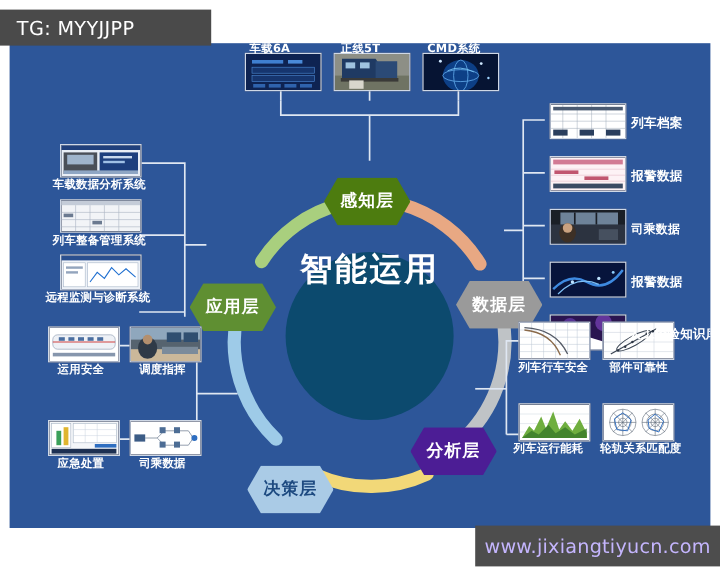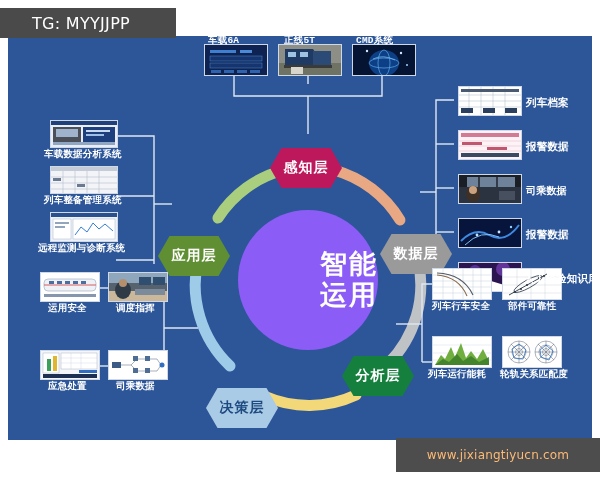--- a/index.html
+++ b/index.html
@@ -8,53 +8,53 @@
 
   #stage{position:relative;width:600px;height:480px;background:#ffffff;}
 
   
   #poster{position:absolute;left:8px;top:36px;width:584px;height:404px;
           background:#2d5699;overflow:hidden;}
 
   
   #tg-tag{position:absolute;left:0;top:8px;width:176px;height:30px;
           background:#4a4a4a;color:#ffffff;font-size:16px;
-          display:flex;align-items:center;padding-left:32px;
+          display:flex;align-items:center;padding-left:14px;
           box-sizing:border-box;letter-spacing:.3px;z-index:40;}
 
   
   #watermark{position:absolute;right:0;bottom:8px;width:204px;height:34px;
-             background:#4d4d4d;color:#fdba74;font-size:12px;
+             background:#4d4d4d;color:#c4b5fd;font-size:16px;
              display:flex;align-items:center;justify-content:center;
              z-index:40;letter-spacing:.2px;}
 
   
   #ring-wrap{position:absolute;left:152px;top:96px;width:296px;height:296px;}
   #ring-svg{position:absolute;left:0;top:0;}
   #core{position:absolute;left:78px;top:78px;width:140px;height:140px;
-        border-radius:50%;background:#8b5cf6;color:#ffffff;
-        display:flex;flex-direction:column;align-items:flex-end;
+        border-radius:50%;background:#0c4a6e;color:#ffffff;
+        display:flex;align-items:flex-start;
         justify-content:center;line-height:1.14;
         font-size:27px;font-weight:bold;letter-spacing:2px;}
 
   
   .hex{position:absolute;width:72px;height:40px;
        display:flex;align-items:center;justify-content:center;
        color:#ffffff;font-size:14px;font-weight:bold;letter-spacing:1px;
        clip-path:polygon(16% 0,84% 0,100% 50%,84% 100%,16% 100%,0 50%);
        z-index:12;white-space:nowrap;}
-  #hex-sense{left:262px;top:112px;background:#be185d;}
+  #hex-sense{left:262px;top:112px;background:#4d7c0f;}
   #hex-app  {left:150px;top:200px;background:#5f8f32;}
   #hex-data {left:372px;top:198px;background:#9a9a9a;}
   #hex-dec  {left:198px;top:320px;background:#aacbe6;color:#1d4a80;margin-top:32px;}
-  #hex-ana  {left:334px;top:320px;background:#15803d;}
+  #hex-ana  {left:334px;top:320px;background:#4c1d95;}
 
   
   .lbl{position:absolute;color:#ffffff;font-size:9.5px;font-weight:bold;
-       white-space:nowrap;letter-spacing:.2px;z-index:20;font-family:Liberation Mono, monospace;}
+       white-space:nowrap;letter-spacing:.2px;z-index:20;}
 
   
   .thumb{position:absolute;background:#13203f;border:1px solid #cfd8e6;
          overflow:hidden;z-index:15;}
   .thumb .fill{width:100%;height:100%;display:block;}
 
   
   #wires{position:absolute;left:0;top:0;z-index:8;}
 </style>
 </head>

